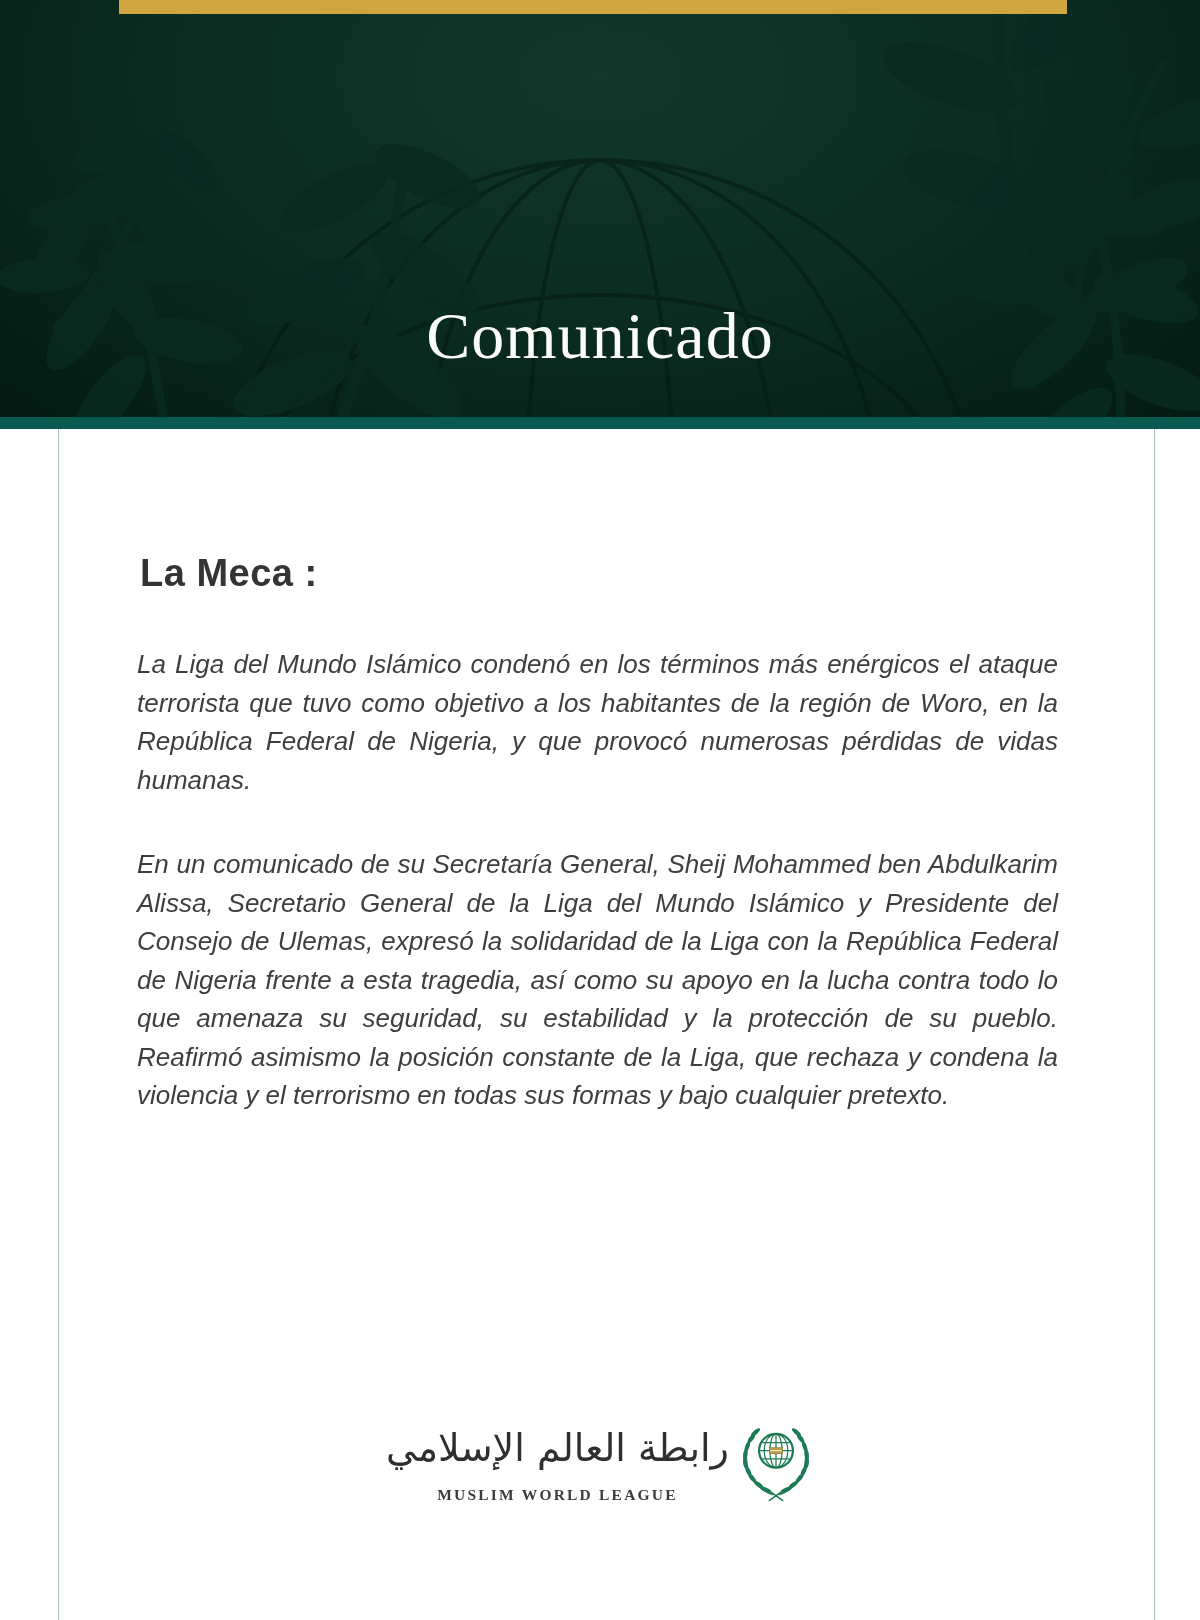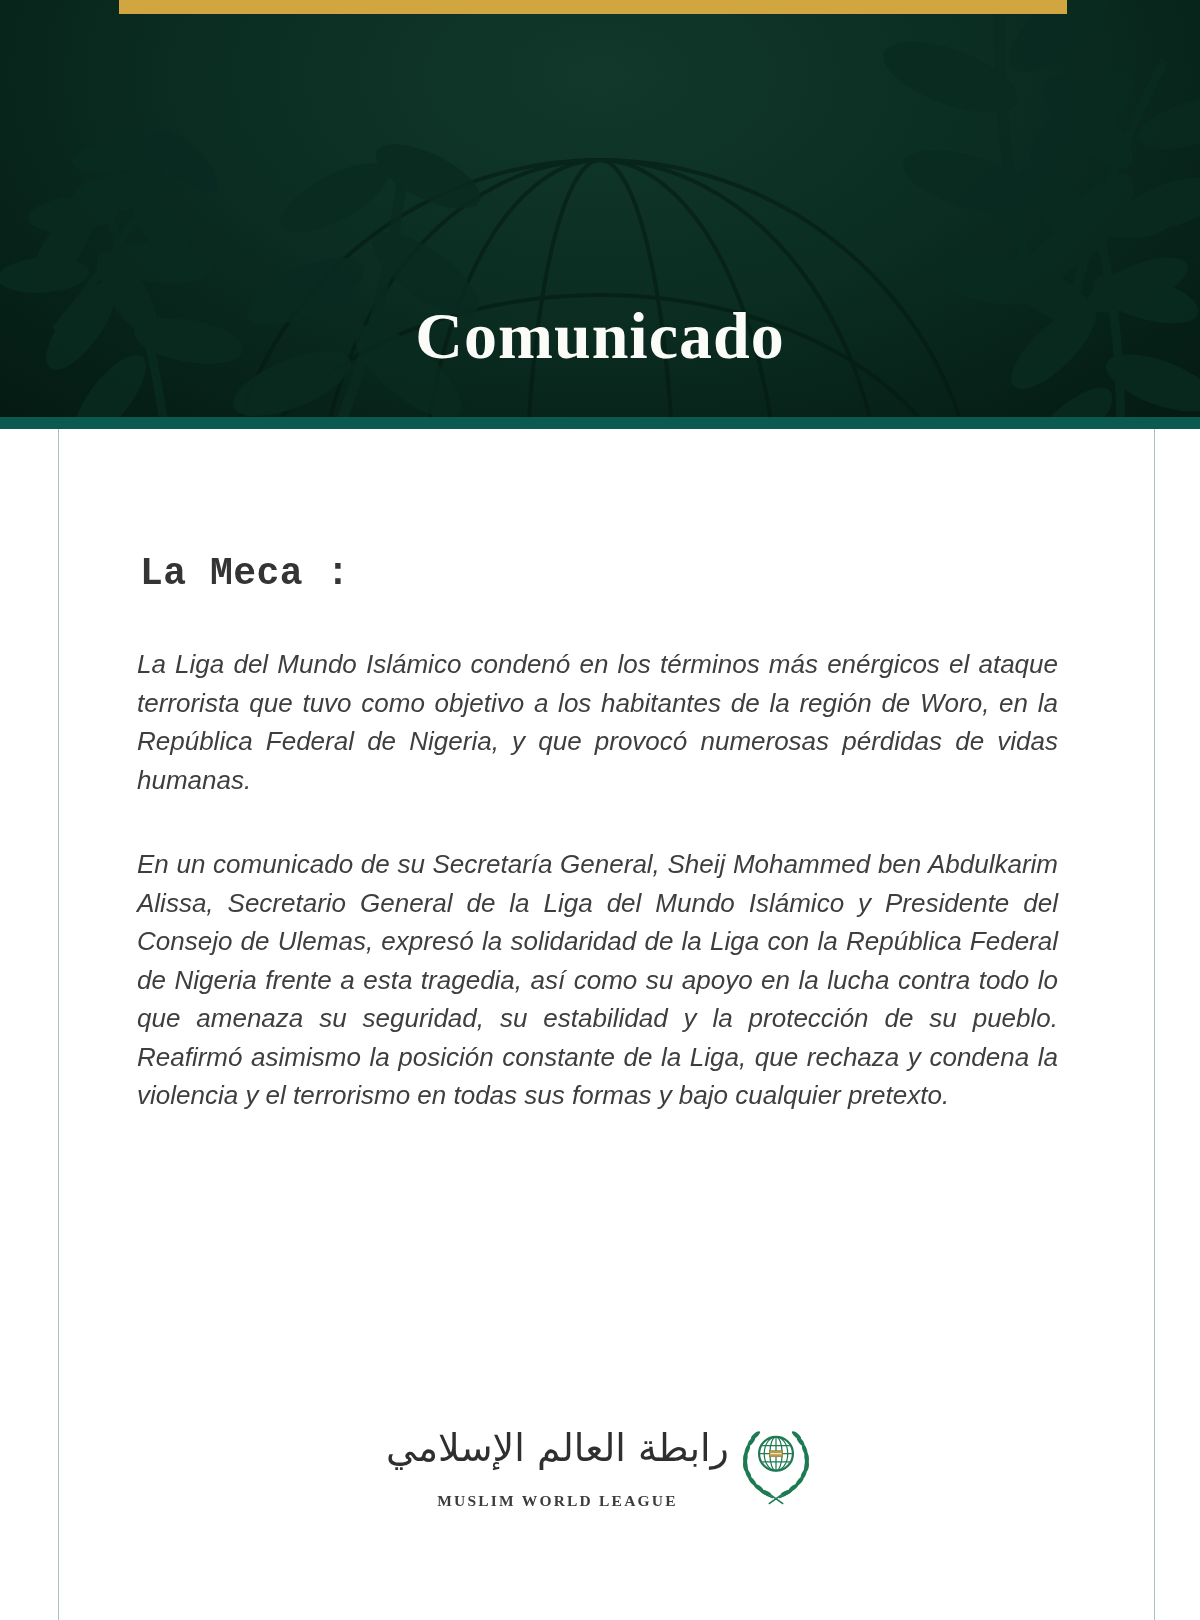--- a/index.html
+++ b/index.html
@@ -16,34 +16,34 @@
   }
   .header-decor{position:absolute;left:0;top:0;width:1200px;height:417px;}
   .gold-bar{
     position:absolute;left:119px;top:0;width:948px;height:14px;
     background:#d1a640;
   }
   .header-title{
     position:absolute;left:0;top:291px;width:1200px;height:90px;
     text-align:center;color:#fbfbf8;
     font-family:"Liberation Serif",serif;
-    font-size:66px;font-weight:700;letter-spacing:1px;line-height:90px;
+    font-size:66px;font-weight:400;letter-spacing:1px;line-height:90px;
   }
   .teal-bar{
     position:absolute;left:0;top:417px;width:1200px;height:12px;
     background:#0a5a50;
   }
   
   .rule{position:absolute;top:429px;width:1px;height:1191px;background:#a7c3bc;}
   .rule-left{left:58px;}
   .rule-right{left:1154px;}
   
   .location-heading{
     position:absolute;left:140px;top:552px;
-    font-family:Liberation Mono, monospace;font-weight:700;
+    font-family:Liberation Sans, sans-serif;font-weight:700;
     font-size:38px;color:#343434;letter-spacing:0.5px;
   }
   .doc-body{
     position:absolute;left:137px;top:645px;width:921px;
     color:#3e3e3e;font-size:26px;line-height:38.5px;
     text-align:justify;
     font-style:italic;
   }
   .doc-body p{margin:0 0 46px 0;}
   
@@ -51,21 +51,21 @@
     position:absolute;left:0;top:1420px;width:1200px;
     display:flex;justify-content:center;align-items:center;gap:9px;
   }
   .logo-text-col{display:flex;flex-direction:column;align-items:center;}
   .logo-arabic{
     direction:rtl;font-family:"DejaVu Sans",sans-serif;
     font-size:38px;color:#2f2f2f;line-height:56px;white-space:nowrap;
   }
   .logo-english{
     font-family:"Liberation Serif",serif;font-weight:700;
-    font-size:15.5px;letter-spacing:2.2px;color:#3c3c3c;margin-top:16px;
+    font-size:15.5px;letter-spacing:2.2px;color:#3c3c3c;margin-top:10px;
     white-space:nowrap;
   }
   .emblem{width:76px;height:82px;}
 </style>
 </head>
 <body>
 
 <div class="page">
 
   <div class="header">

